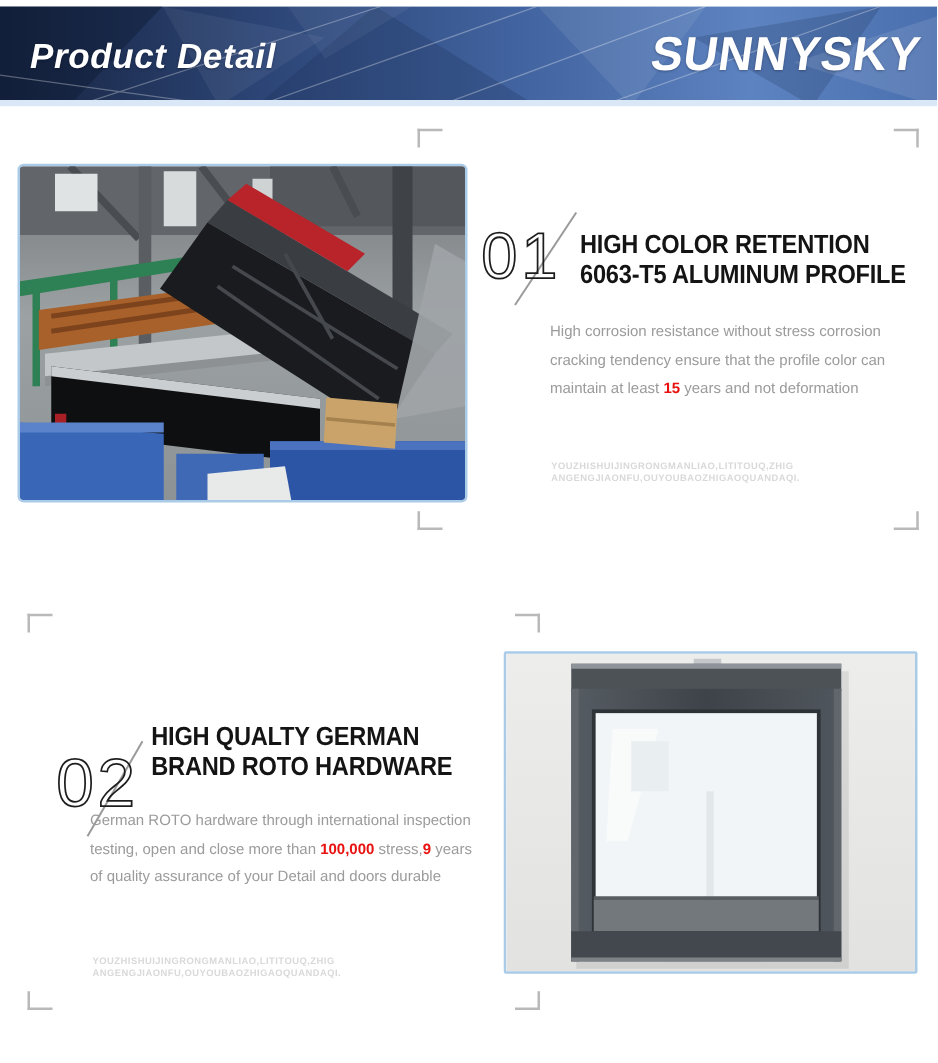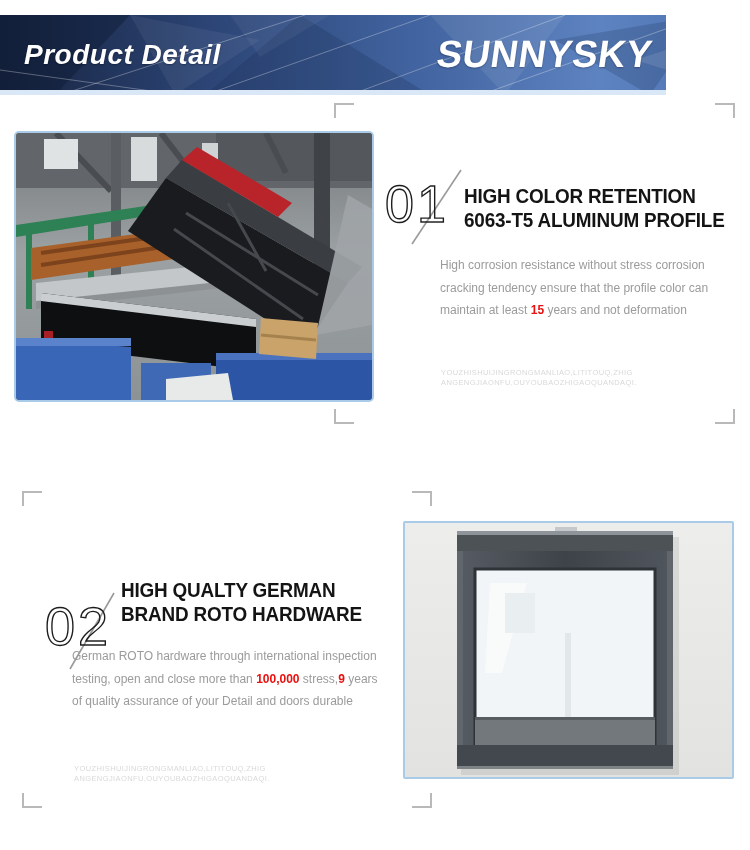--- a/index.html
+++ b/index.html
@@ -4,21 +4,21 @@
 <style>
   * { margin:0; padding:0; box-sizing:border-box; }
   html,body { background:#fff; }
   .page {
     position:relative; width:750px; height:850px; overflow:hidden;
     background:#fff; font-family:"Liberation Sans", sans-serif;
   }
 
   
   .header {
-    position:absolute; left:0; top:15px; width:666px; height:80px;
+    position:absolute; left:0; top:5px; width:750px; height:80px;
     border-bottom:5px solid #d9e7f6; overflow:hidden;
   }
   .header-bg { position:absolute; left:0; top:0; width:750px; height:80px; }
   .header-title {
     position:absolute; left:24px; top:24px; color:#ffffff;
     font-size:28px; font-style:italic; font-weight:bold; letter-spacing:.5px;
     text-shadow:0 1px 2px rgba(0,0,20,.35);
   }
   .header-brand {
     position:absolute; right:14px; top:18px; color:#ffffff;
@@ -53,21 +53,21 @@
 
   
   .feature-body {
     position:absolute; color:#9b9b9b; font-size:12px; line-height:22.5px;
   }
   .feature-body .hl { color:#e8110f; font-weight:bold; }
 
   
   .watermark {
     position:absolute; color:#d9d9d9; font-size:7.5px; line-height:10px;
-    letter-spacing:.4px; font-weight:normal;
+    letter-spacing:.4px; font-weight:bold;
   }
 </style>
 </head>
 <body>
 
 <div class="page">
 
   <header class="header">
     <svg class="header-bg" viewBox="0 0 750 80" preserveAspectRatio="none">
       <defs>

